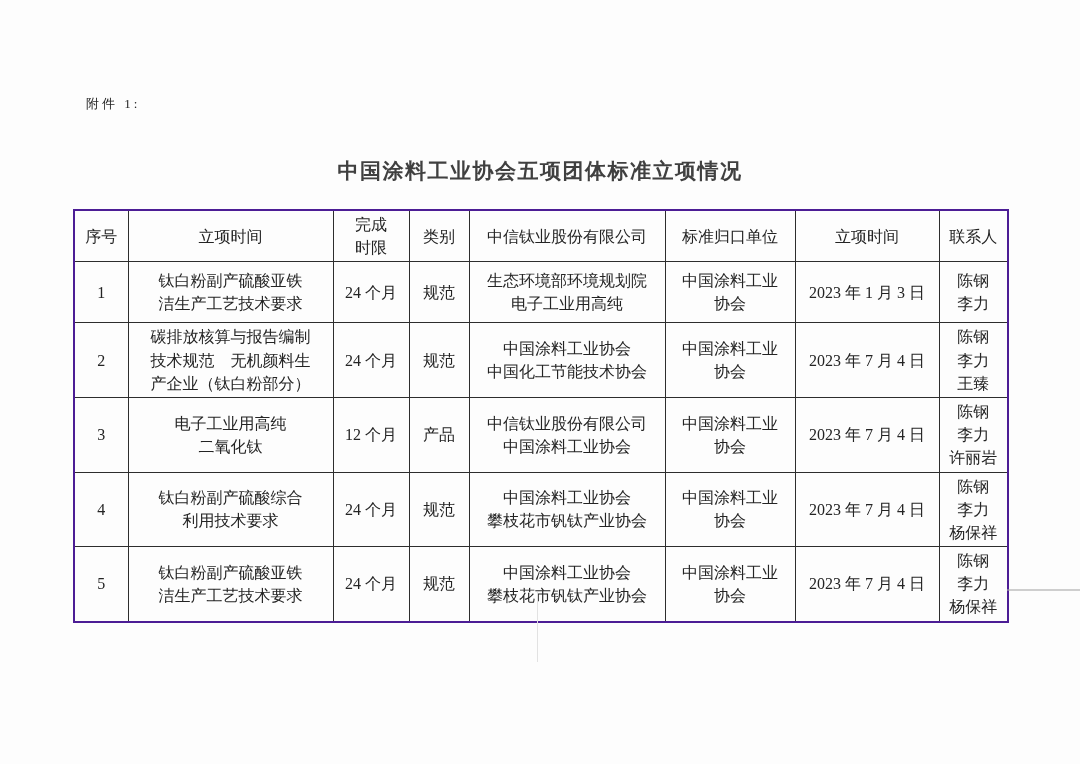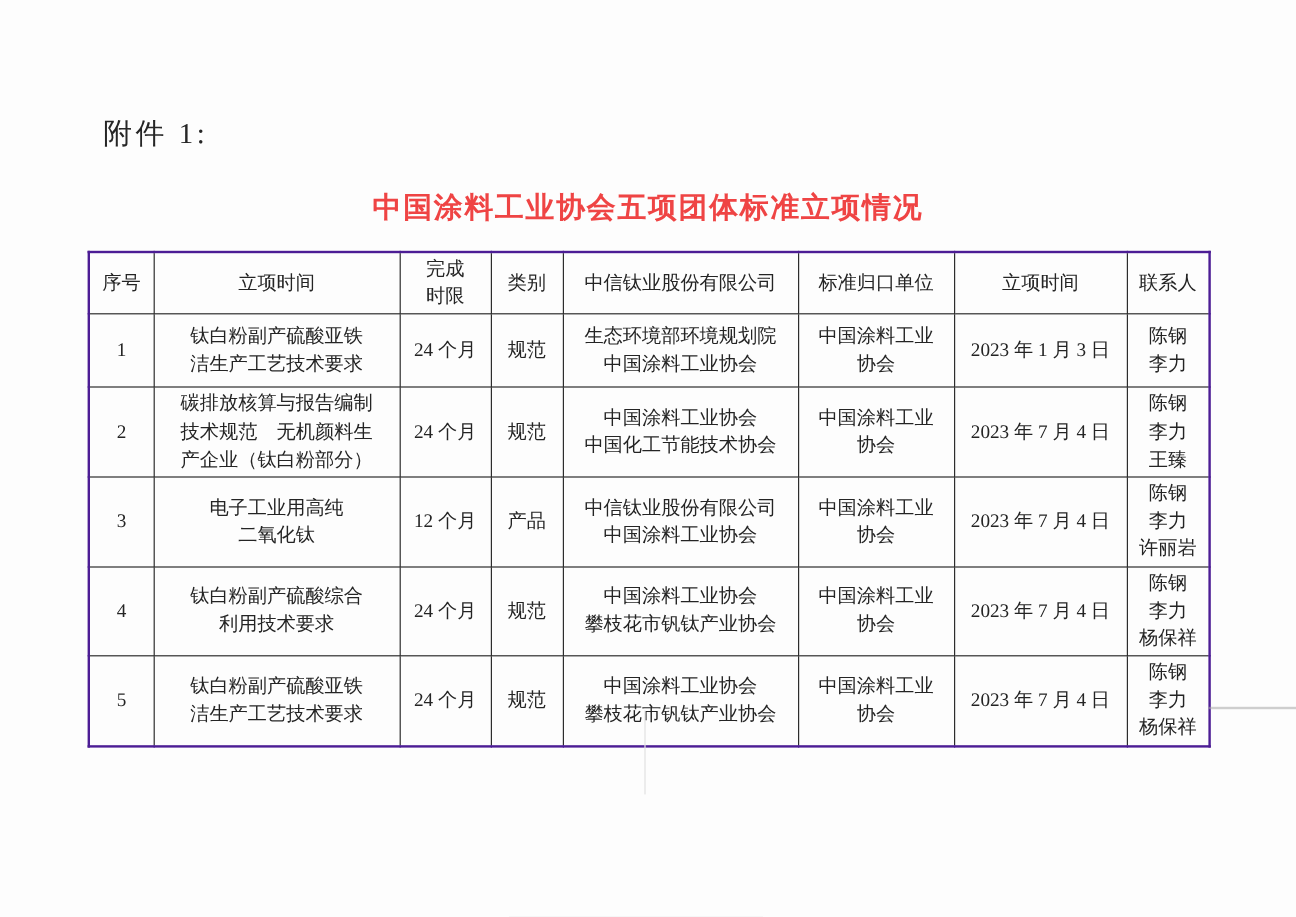--- a/index.html
+++ b/index.html
@@ -14,34 +14,34 @@
     margin: 0 auto;
     background: #fdfdfd;
     overflow: hidden;
     font-family: "Liberation Serif", "DejaVu Serif", serif;
     color: #222;
   }
   .attachment-label {
     position: absolute;
     left: 86px;
     top: 95px;
-    font-size: 24px;
+    font-size: 13px;
     letter-spacing: 3px;
     color: #262626;
   }
   .doc-title {
     position: absolute;
     left: 0;
     top: 157px;
     width: 1080px;
     text-align: center;
-    font-size: 24px;
+    font-size: 21px;
     font-weight: bold;
     letter-spacing: 1.5px;
-    color: #ef4444;
+    color: #404040;
   }
   table.standards {
     position: absolute;
     left: 73px;
     top: 209px;
     width: 934px;
     border-collapse: collapse;
     table-layout: fixed;
     border: 2px solid #4c1d95;
   }
@@ -117,21 +117,21 @@
       </tr>
     </thead>
     <tbody>
       <tr class="row-1">
         <td>1</td>
         <td>钛白粉副产硫酸亚铁
 洁生产工艺技术要求</td>
         <td>24 个月</td>
         <td>规范</td>
         <td>生态环境部环境规划院
-中国涂料工业协会</td>
+电子工业用高纯</td>
         <td>中国涂料工业
 协会</td>
         <td>2023 年 1 月 3 日</td>
         <td>陈钢
 李力</td>
       </tr>
       <tr class="row-2">
         <td>2</td>
         <td>碳排放核算与报告编制
 技术规范　无机颜料生

